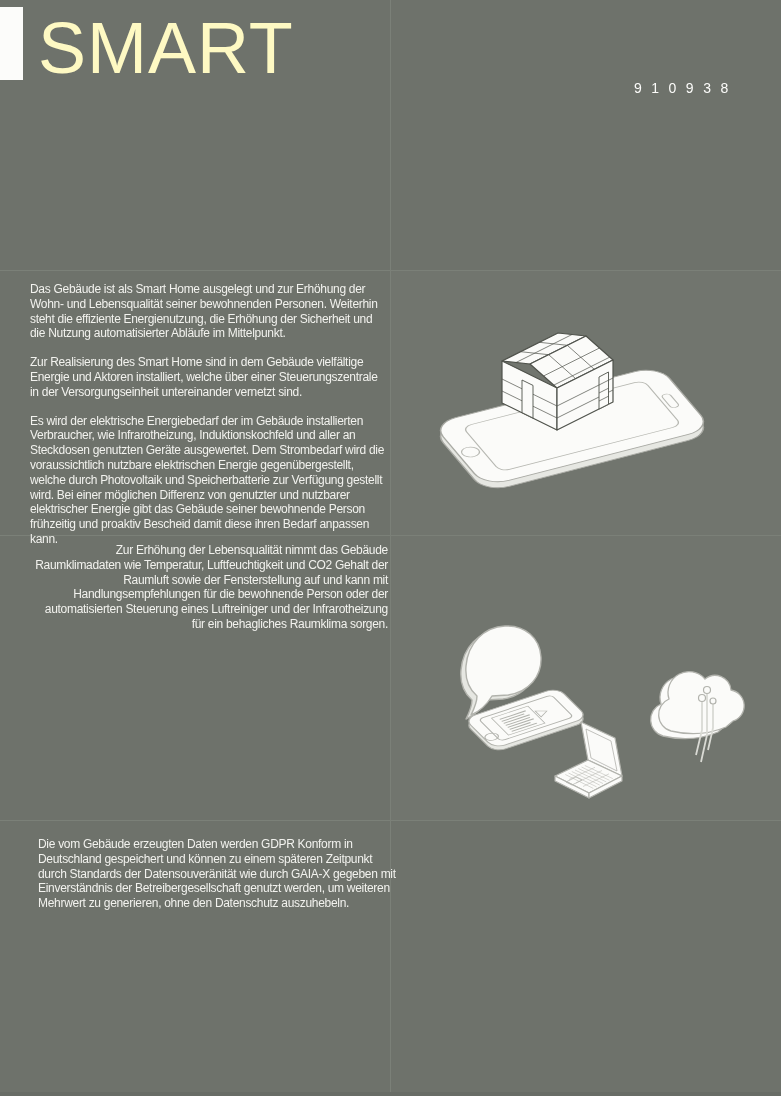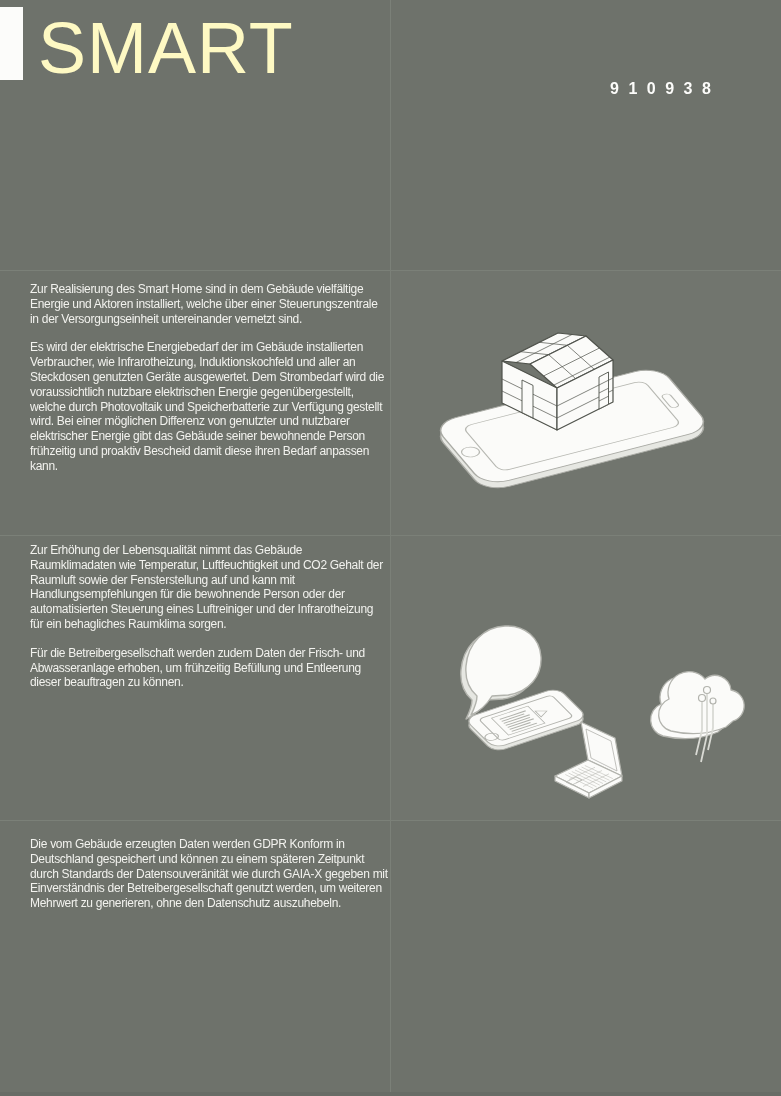--- a/index.html
+++ b/index.html
@@ -18,32 +18,32 @@
   .hl-1{top:270px;} .hl-2{top:535px;} .hl-3{top:820px;}
   .bottom-edge{position:absolute;left:0;right:0;bottom:0;height:4px;background:#686c66;}
 
   .title-bar{position:absolute;left:0;top:7px;width:23px;height:73px;background:#fcfcfa;}
   .page-title{
     position:absolute;left:38px;top:12px;margin:0;
     font-size:72px;line-height:1;font-weight:300;letter-spacing:1px;
     color:#fef9c3;
   }
   .doc-number{
-    position:absolute;left:610px;top:80px;
-    font-size:16px;letter-spacing:9.5px;color:#fcfcfa;font-weight:bold;
+    position:absolute;left:634px;top:80px;
+    font-size:14px;letter-spacing:9.5px;color:#fcfcfa;font-weight:normal;
     white-space:nowrap;
   }
 
   .textblock{
     position:absolute;left:30px;width:358px;
     color:#f2f2ee;font-size:12px;line-height:14.8px;letter-spacing:-0.3px;
   }
   .block-a{top:282px;}
-  .block-b{top:543px;}
-  .block-c{top:837px;}
+  .block-b{top:543px;text-align:right;}
+  .block-c{top:837px;margin-left:8px;}
   .textblock p{margin:0 0 14px 0;}
 
   .fig{position:absolute;margin:0;}
   .fig-1{left:430px;top:300px;width:280px;height:210px;}
   .fig-2{left:430px;top:610px;width:351px;height:220px;}
 </style>
 </head>
 <body>
 
 <div class="page">
@@ -54,27 +54,27 @@
   <div class="hline hl-1"></div>
   <div class="hline hl-2"></div>
   <div class="hline hl-3"></div>
   <div class="bottom-edge"></div>
 
   <div class="title-bar"></div>
   <h1 class="page-title">SMART</h1>
   <div class="doc-number">910938</div>
 
   <section class="textblock block-a">
+    <p>Das Gebäude ist als Smart Home ausgelegt und zur Erhöhung der Wohn- und Lebensqualität seiner bewohnenden Personen. Weiterhin steht die effiziente Energienutzung, die Erhöhung der Sicherheit und die Nutzung automatisierter Abläufe im Mittelpunkt.</p>
     <p>Zur Realisierung des Smart Home sind in dem Gebäude vielfältige Energie und Aktoren installiert, welche über einer Steuerungszentrale in der Versorgungseinheit untereinander vernetzt sind.</p>
     <p>Es wird der elektrische Energiebedarf der im Gebäude installierten Verbraucher, wie Infrarotheizung, Induktionskochfeld und aller an Steckdosen genutzten Geräte ausgewertet. Dem Strombedarf wird die voraussichtlich nutzbare elektrischen Energie gegenübergestellt, welche durch Photovoltaik und Speicherbatterie zur Verfügung gestellt wird. Bei einer möglichen Differenz von genutzter und nutzbarer elektrischer Energie gibt das Gebäude seiner bewohnende Person frühzeitig und proaktiv Bescheid damit diese ihren Bedarf anpassen kann.</p>
   </section>
 
   <section class="textblock block-b">
     <p>Zur Erhöhung der Lebensqualität nimmt das Gebäude Raumklimadaten wie Temperatur, Luftfeuchtigkeit und CO2 Gehalt der Raumluft sowie der Fensterstellung auf und kann mit Handlungsempfehlungen für die bewohnende Person oder der automatisierten Steuerung eines Luftreiniger und der Infrarotheizung für ein behagliches Raumklima sorgen.</p>
-    <p>Für die Betreibergesellschaft werden zudem Daten der Frisch- und Abwasseranlage erhoben, um frühzeitig Befüllung und Entleerung dieser beauftragen zu können.</p>
   </section>
 
   <section class="textblock block-c">
     <p>Die vom Gebäude erzeugten Daten werden GDPR Konform in Deutschland gespeichert und können zu einem späteren Zeitpunkt durch Standards der Datensouveränität wie durch GAIA-X gegeben mit Einverständnis der Betreibergesellschaft genutzt werden, um weiteren Mehrwert zu generieren, ohne den Datenschutz auszuhebeln.</p>
   </section>
 
   <figure class="fig fig-1">
     <svg width="280" height="210" viewBox="0 0 280 210">
       <g>
         <g transform="translate(142,132) scale(1,0.55) rotate(-25)">

